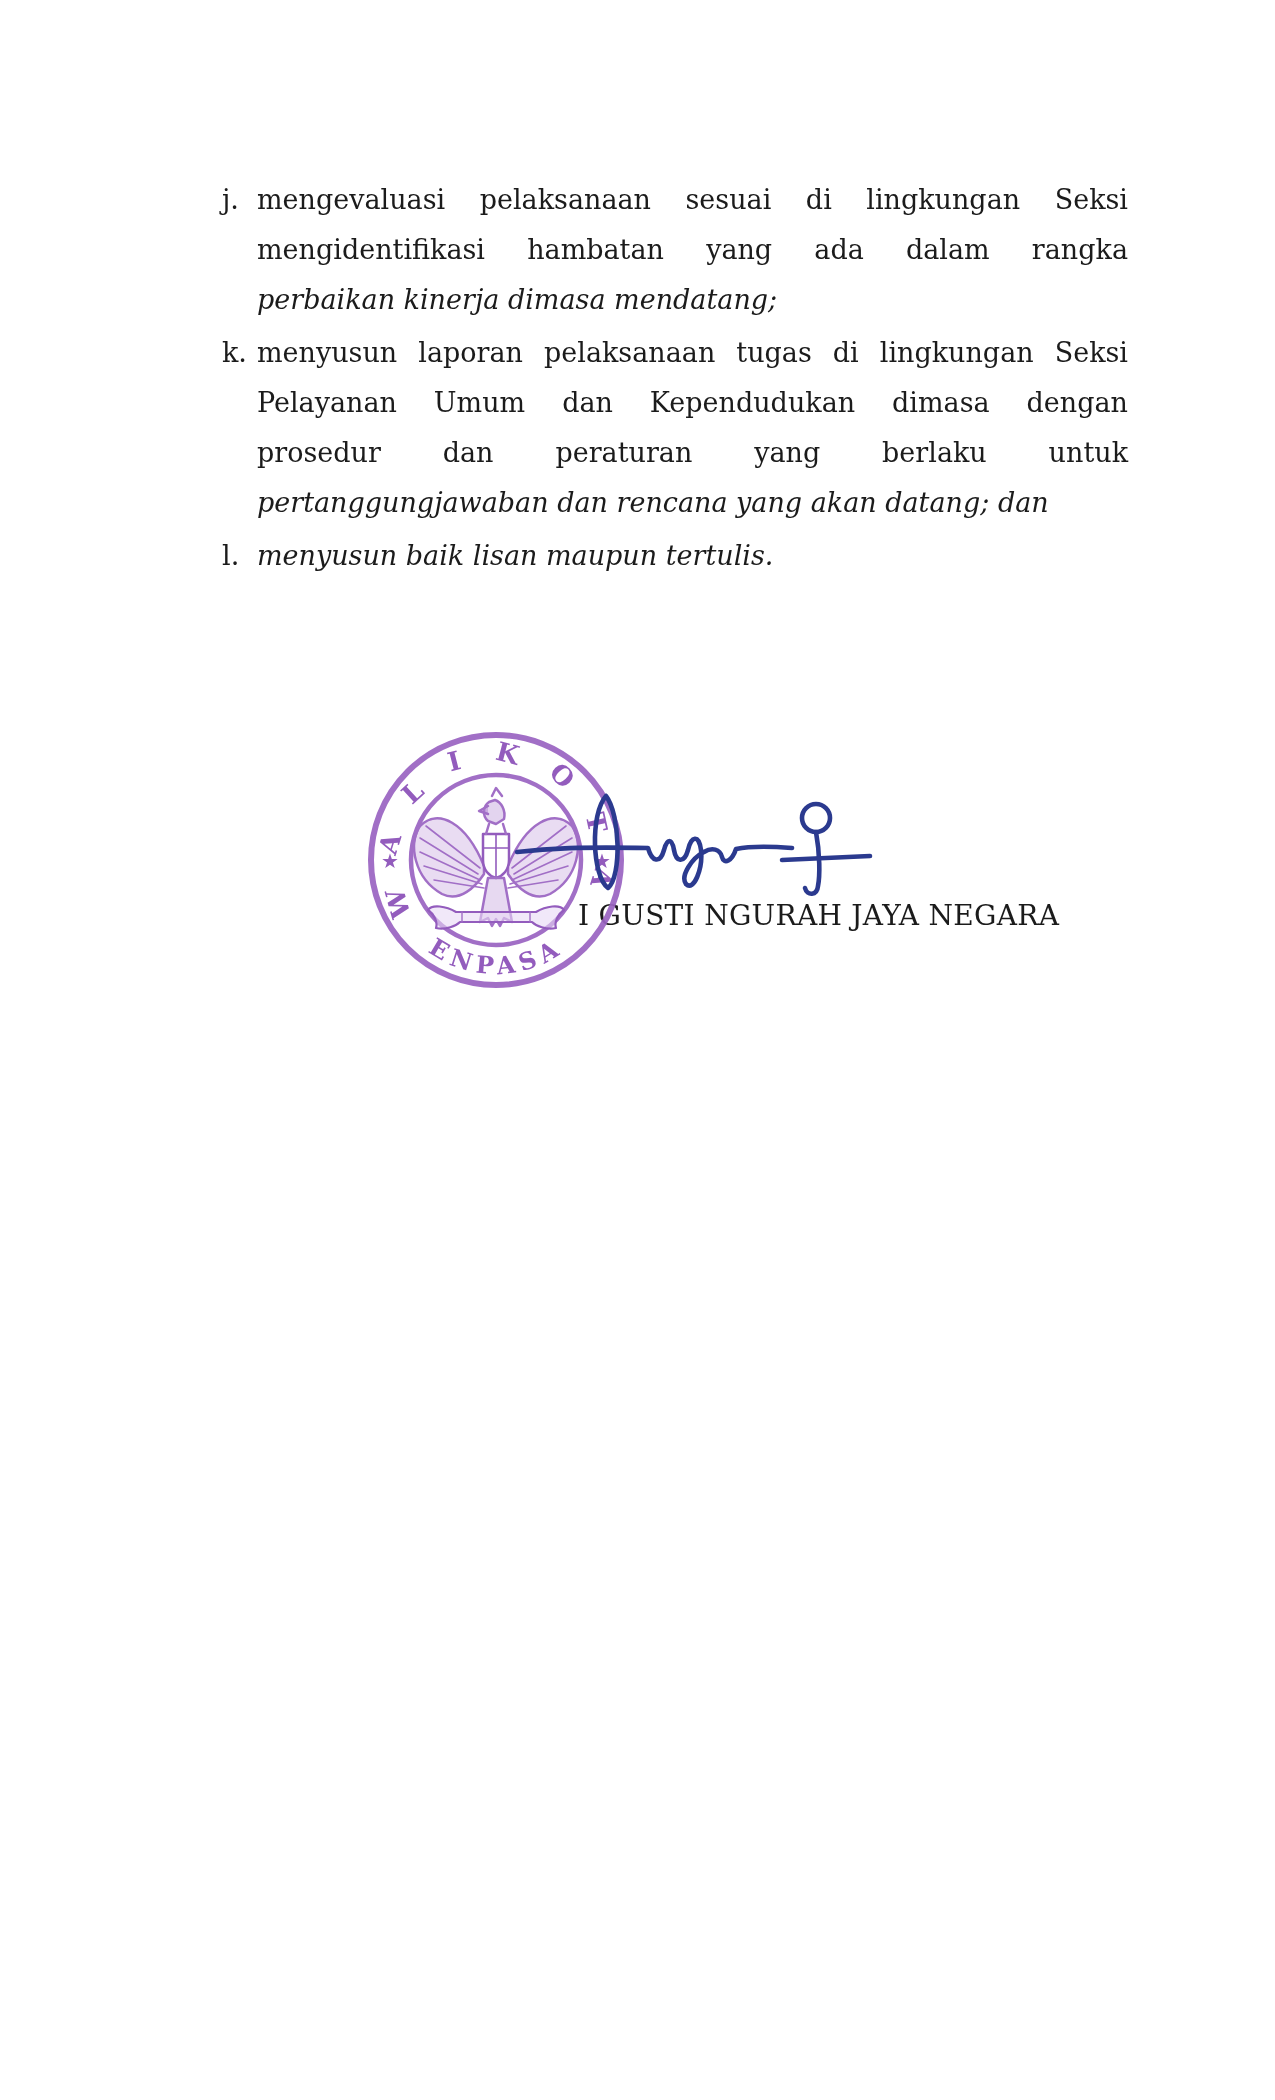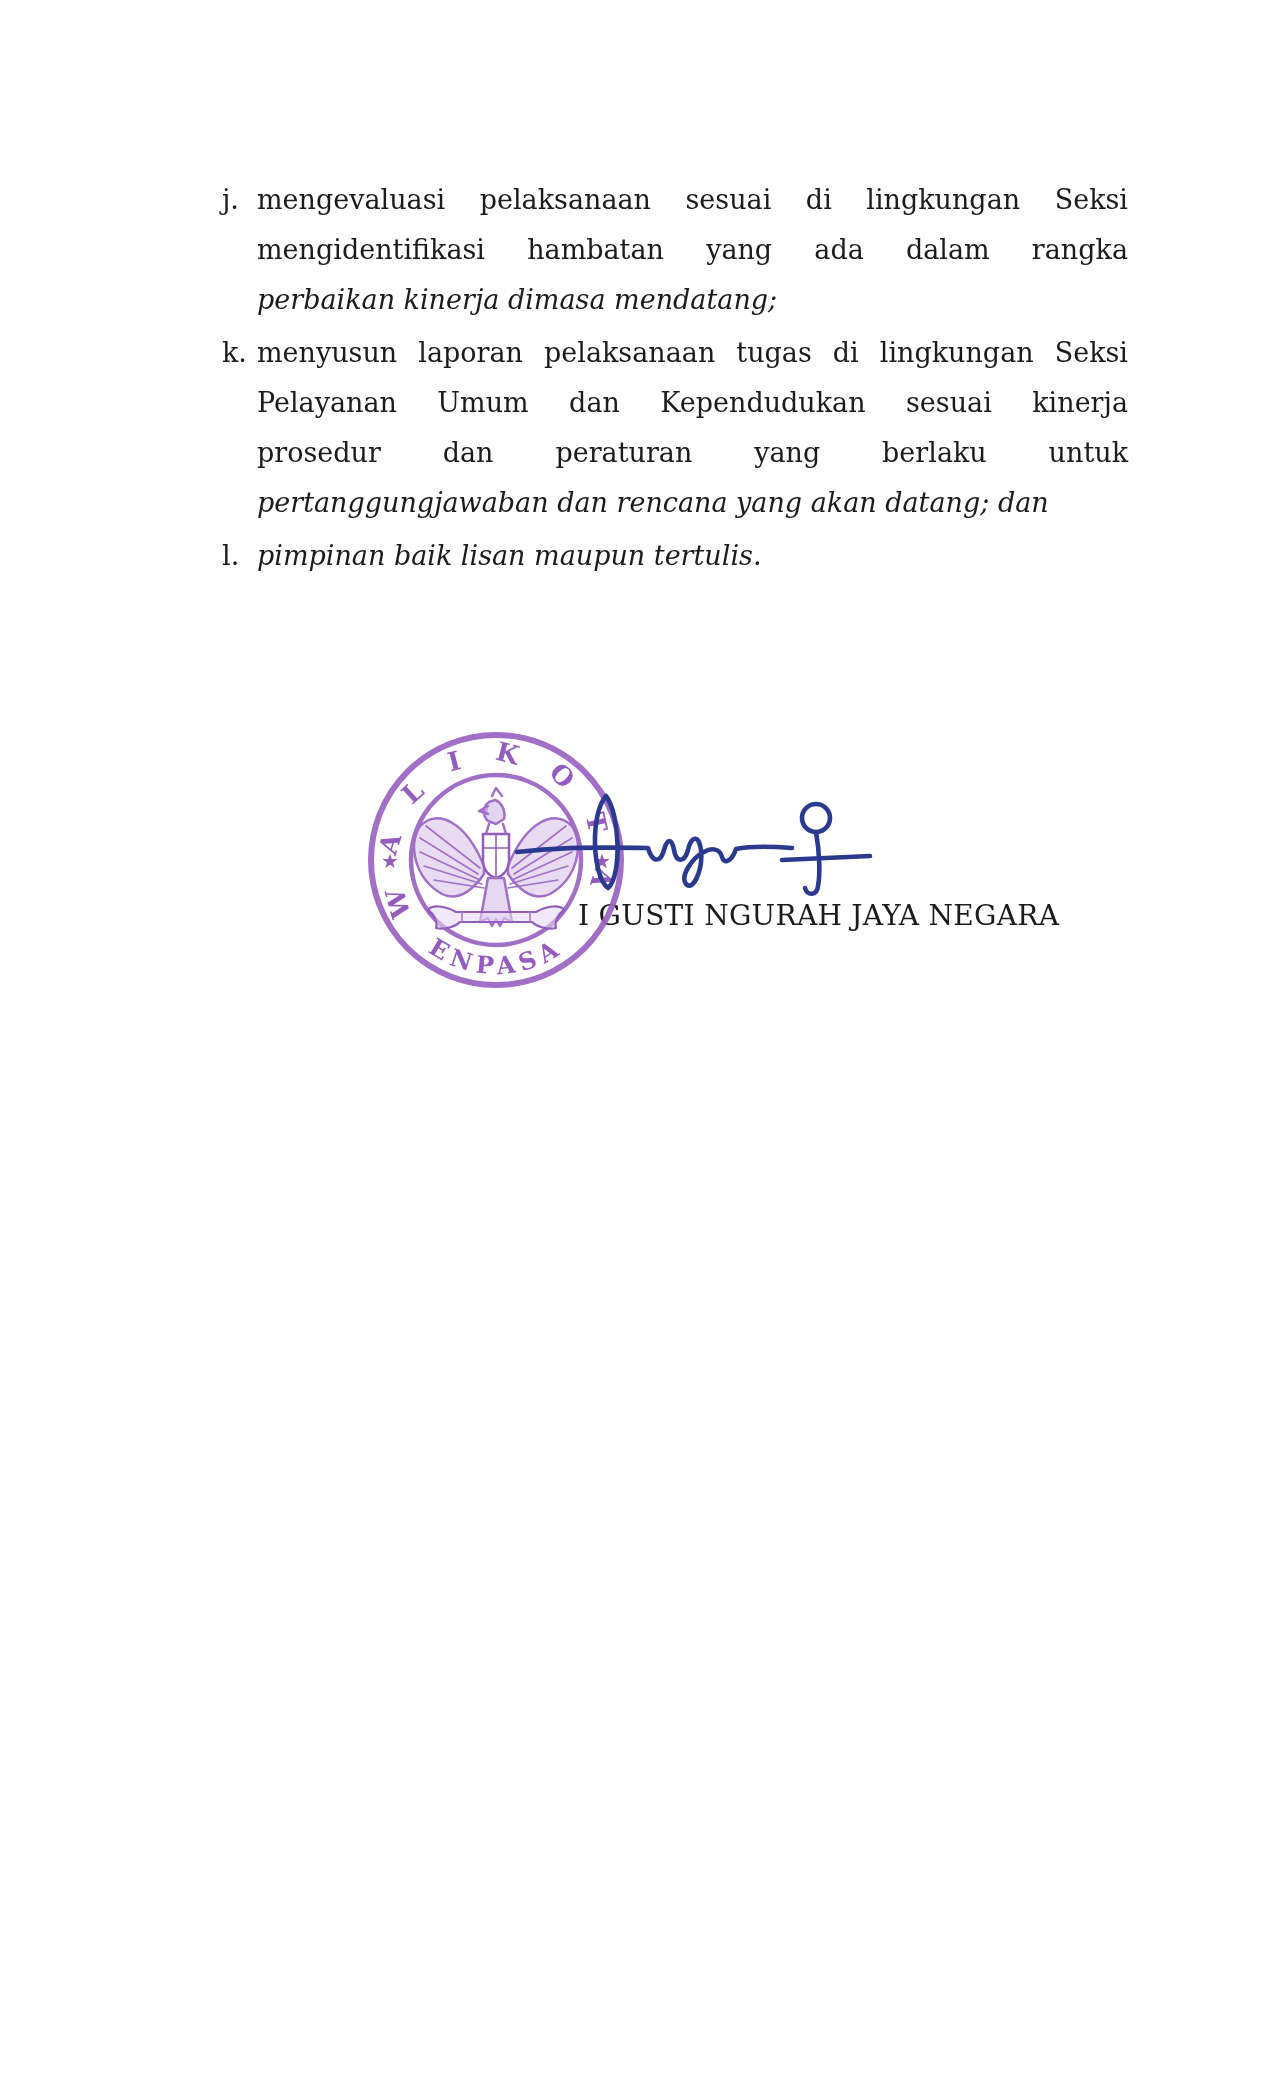--- a/index.html
+++ b/index.html
@@ -45,29 +45,29 @@
         <div class="lines">
           <div class="line">mengevaluasi pelaksanaan sesuai di lingkungan Seksi</div>
           <div class="line">mengidentifikasi hambatan yang ada dalam rangka</div>
           <div class="line last">perbaikan kinerja dimasa mendatang;</div>
         </div>
       </div>
       <div class="item">
         <div class="marker">k.</div>
         <div class="lines">
           <div class="line">menyusun laporan pelaksanaan tugas di lingkungan Seksi</div>
-          <div class="line">Pelayanan Umum dan Kependudukan sesuai kinerja</div>
+          <div class="line">Pelayanan Umum dan Kependudukan dimasa dengan</div>
           <div class="line">prosedur dan peraturan yang berlaku untuk</div>
           <div class="line last">pertanggungjawaban dan rencana yang akan datang; dan</div>
         </div>
       </div>
       <div class="item">
         <div class="marker">l.</div>
         <div class="lines">
-          <div class="line last">pimpinan baik lisan maupun tertulis.</div>
+          <div class="line last">menyusun baik lisan maupun tertulis.</div>
         </div>
       </div>
     </div>
 
 
   <svg class="stamp" width="268" height="268" viewBox="0 0 268 268">
     <g fill="none" stroke="#9a63c2">
       <circle cx="134" cy="134" r="125" stroke-width="6"></circle>
       <circle cx="134" cy="134" r="85" stroke-width="4.5"></circle>
     </g>

